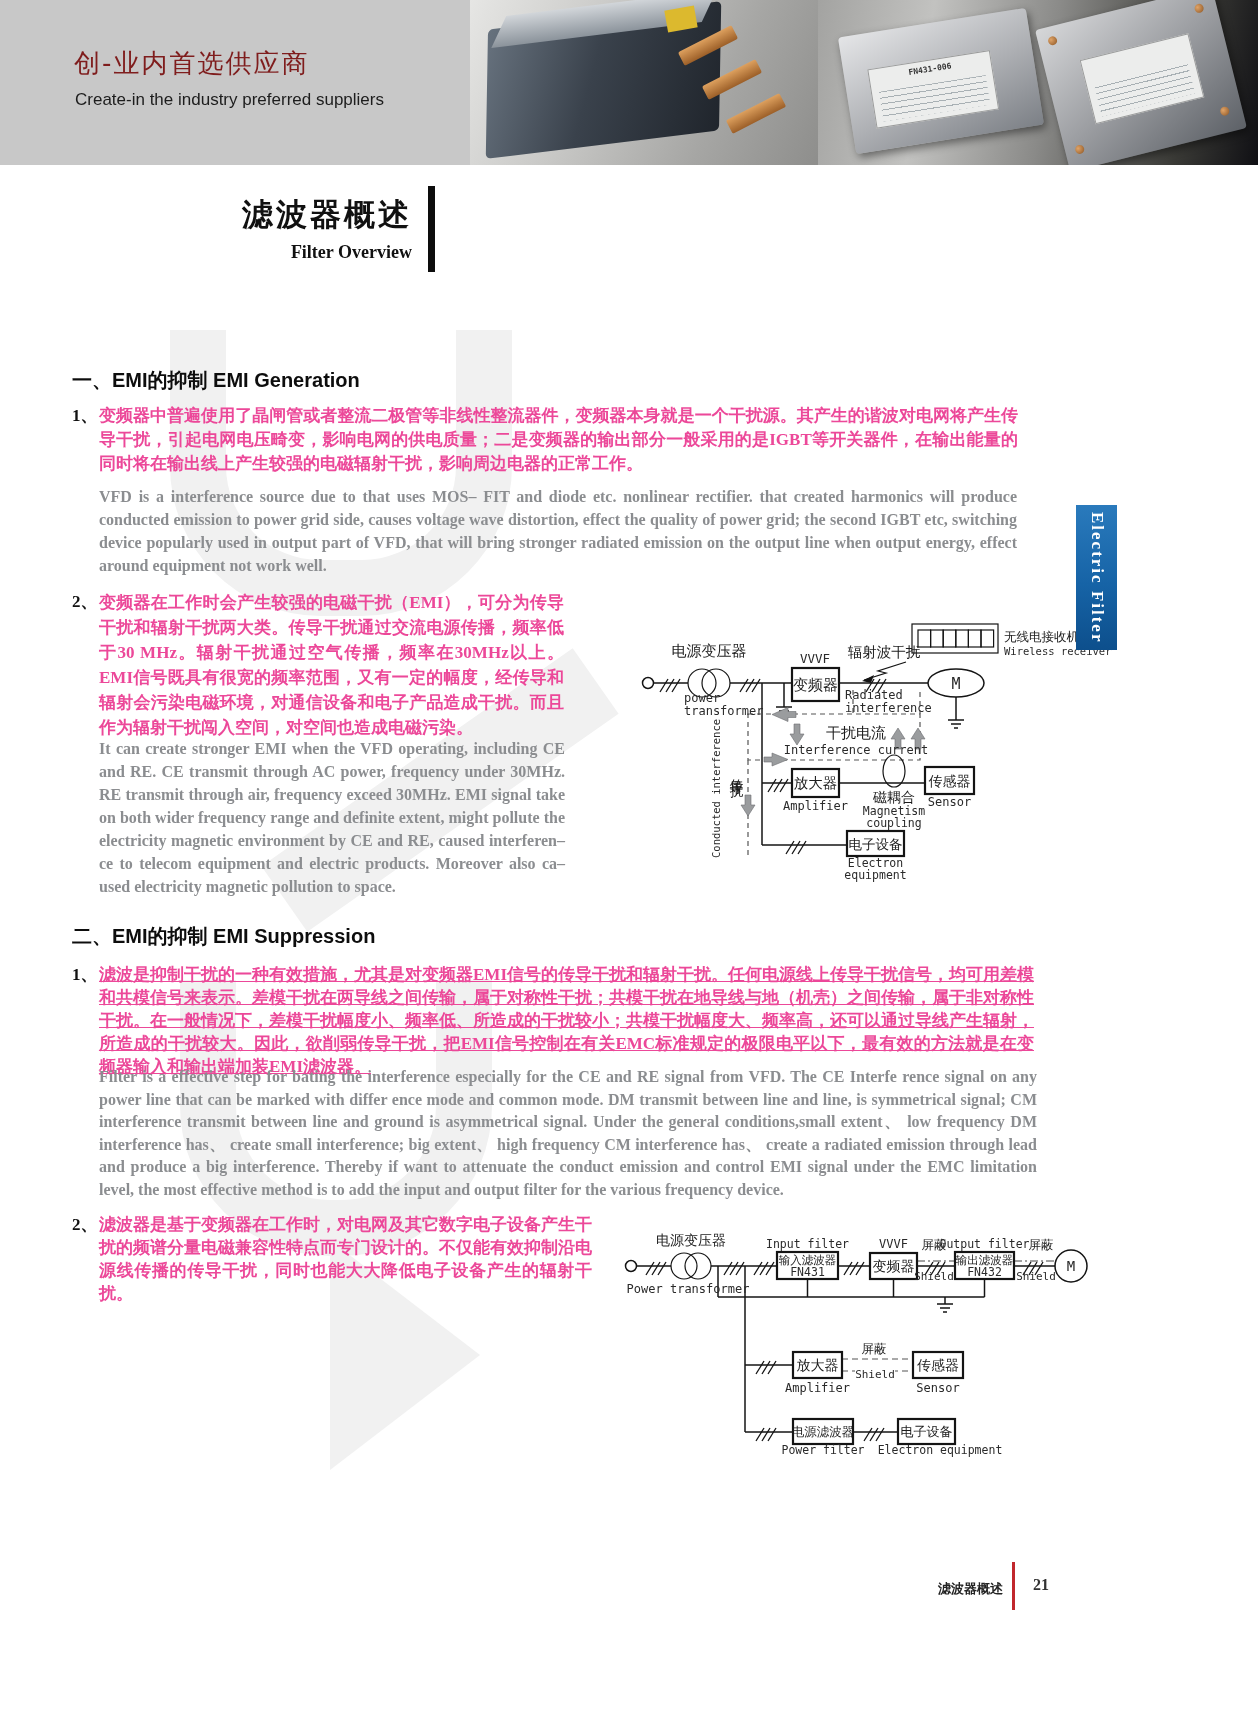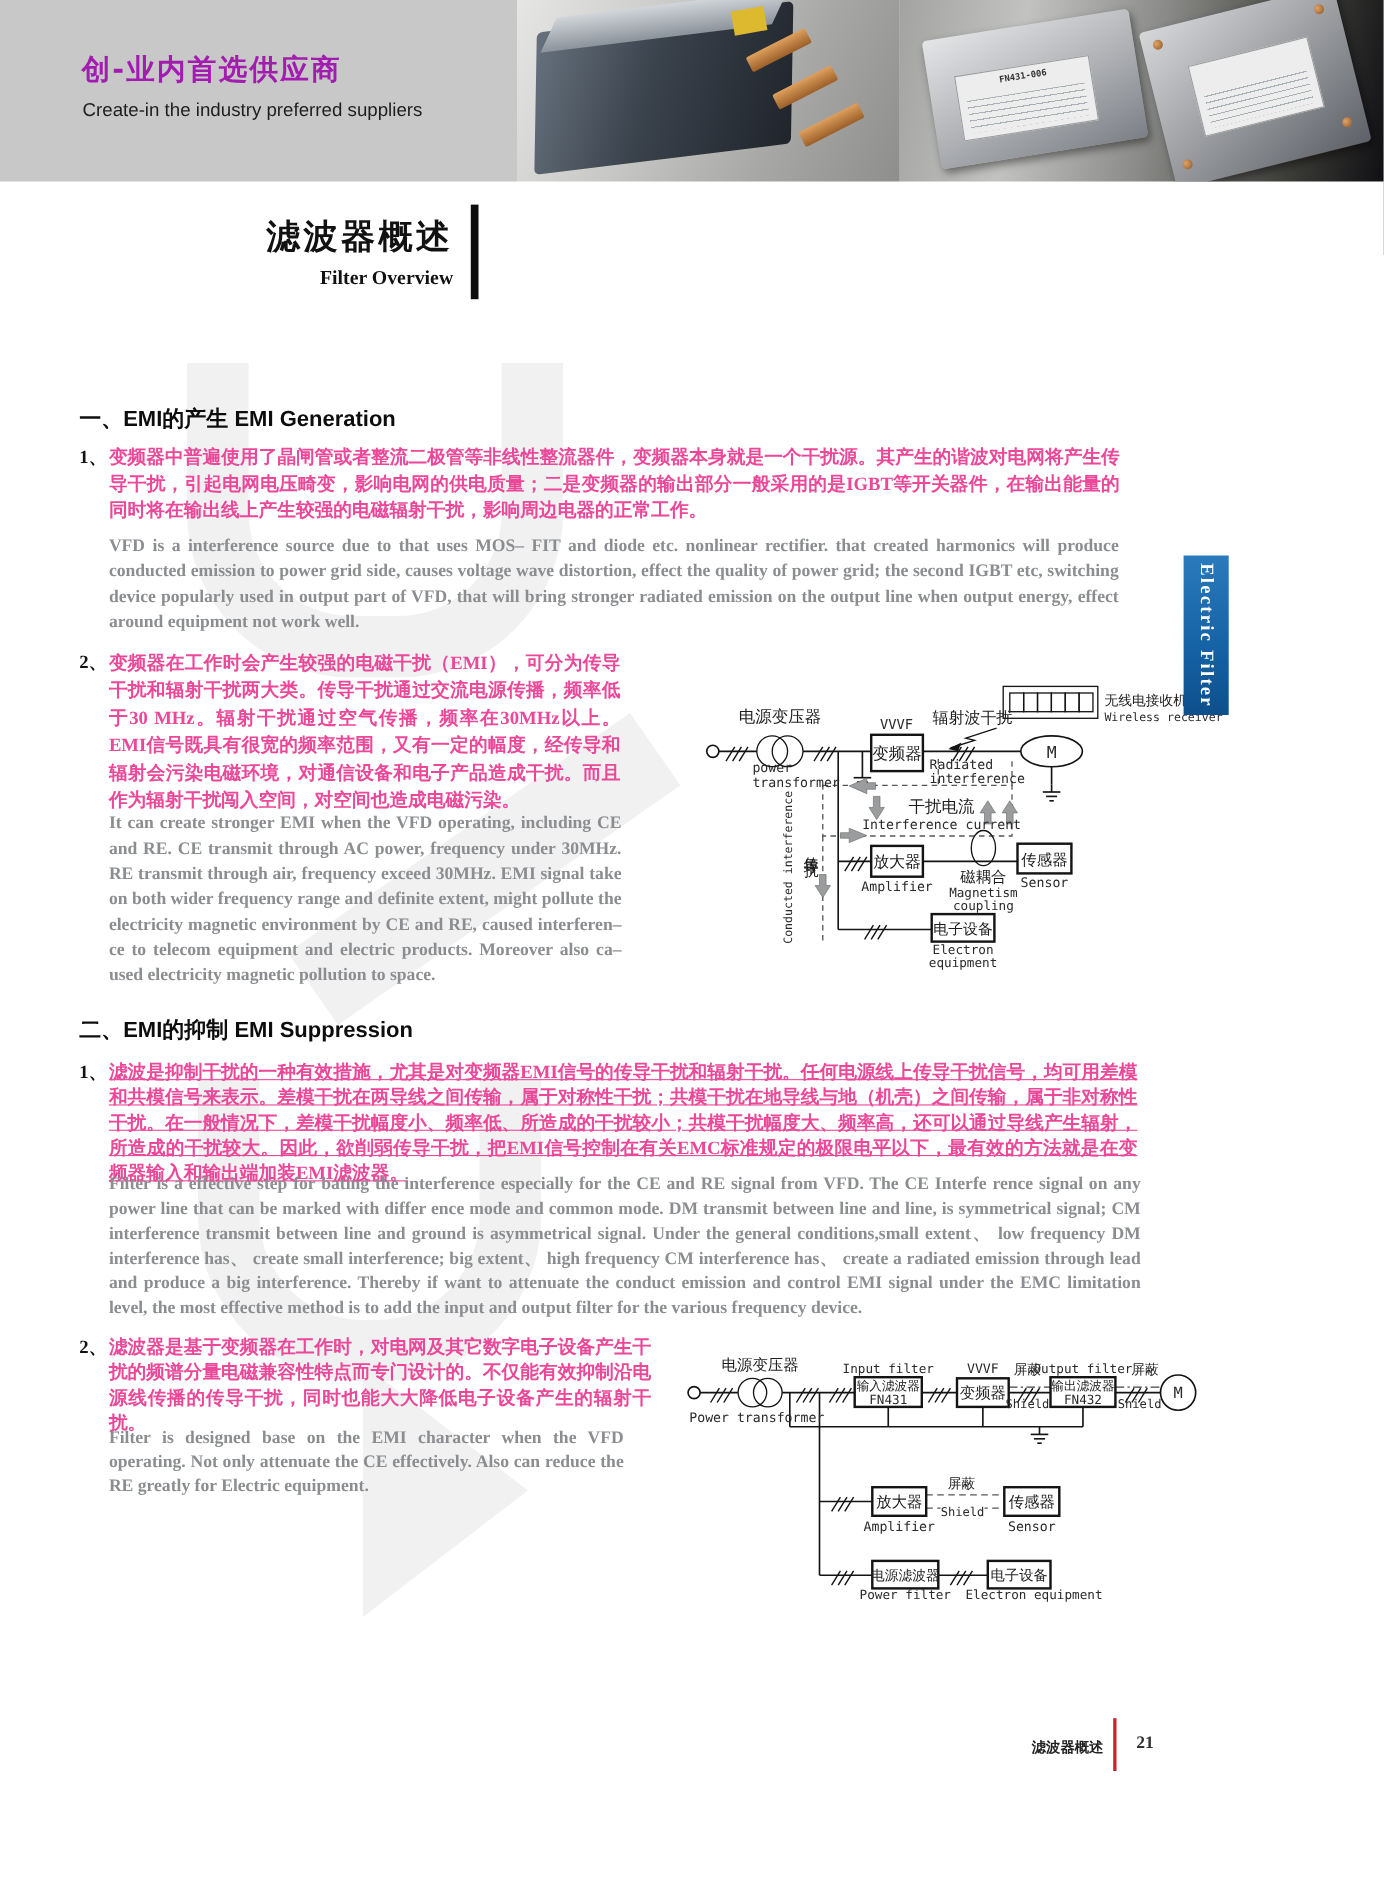--- a/index.html
+++ b/index.html
@@ -10,22 +10,22 @@
   
   .wm{position:absolute;z-index:0;}
   .wm-u{border:56px solid #f1f1f1;border-top:none;border-radius:0 0 150px 150px;}
   .wm-bar{background:#f1f1f1;}
   .wm-tri{width:0;height:0;border-left:150px solid #f1f1f1;border-top:115px solid transparent;border-bottom:115px solid transparent;}
 
   .z1{z-index:1;}
 
   
   .hdr-gray{left:0;top:0;width:470px;height:165px;background:#c8c8c8;}
-  .slogan-zh{left:74px;top:46px;font-family:"DejaVu Sans","Liberation Sans",sans-serif;font-weight:700;
-             font-size:26px;letter-spacing:2px;color:#a21caf;}
+  .slogan-zh{left:74px;top:46px;font-family:"DejaVu Sans","Liberation Sans",sans-serif;font-weight:400;
+             font-size:26px;letter-spacing:2px;color:#7f1d1d;}
   .slogan-en{left:75px;top:90px;font-family:"Liberation Sans","DejaVu Sans",sans-serif;font-size:17px;color:#1d1d1d;}
   .photoL{left:470px;top:0;width:348px;height:165px;overflow:hidden;
           background:linear-gradient(115deg,#e6e6e4 0%,#c9c9c7 35%,#a6a6a4 70%,#8e8e8c 100%);}
   .photoR{left:818px;top:0;width:440px;height:165px;overflow:hidden;
           background:linear-gradient(100deg,#a3a3a1 0%,#c2c2c0 25%,#8a8a88 52%,#3a3a36 82%,#101014 100%);}
   .chassis{position:absolute;left:16px;top:16px;width:235px;height:128px;border-radius:5px;
            background:linear-gradient(105deg,#67727e 0%,#3a424c 45%,#20252c 100%);transform:rotate(-7deg) skewX(-8deg);}
   .chassis-top{position:absolute;left:28px;top:4px;width:212px;height:30px;
            background:linear-gradient(#d2d6da,#8b939b);transform:rotate(-7deg) skewX(-32deg);}
   .cu{position:absolute;width:60px;height:15px;background:linear-gradient(#dda05e,#9c5f28);transform:rotate(-27deg);border-radius:2px;}
@@ -119,21 +119,21 @@
       <div class="stud" style="left:160px;top:120px;"></div>
     </div>
   </div>
 
   <div class="abs title-wrap z1">
     <div class="title-zh">滤波器概述</div>
     <div class="title-en">Filter Overview</div>
   </div>
   <div class="abs title-bar z1"></div>
 
-  <div class="abs sec-h z1" style="left:72px;top:367px;">一、EMI的产生 EMI Generation</div>
+  <div class="abs sec-h z1" style="left:72px;top:367px;">一、EMI的抑制 EMI Generation</div>
 
   <div class="abs item z1" style="left:72px;top:404px;width:946px;">
     <span class="num" style="font-size:17px;">1、</span>
     <div class="zh-p" style="font-size:17px;line-height:24px;">变频器中普遍使用了晶闸管或者整流二极管等非线性整流器件，变频器本身就是一个干扰源。其产生的谐波对电网将产生传导干扰，引起电网电压畸变，影响电网的供电质量；二是变频器的输出部分一般采用的是IGBT等开关器件，在输出能量的同时将在输出线上产生较强的电磁辐射干扰，影响周边电器的正常工作。</div>
   </div>
   <div class="abs en-p z1" style="left:99px;top:485px;width:918px;font-size:16px;line-height:23px;">VFD is a interference source due to that uses MOS– FIT and diode etc. nonlinear rectifier. that created harmonics will produce conducted emission to power grid side, causes voltage wave distortion, effect the quality of power grid; the second  IGBT etc, switching device popularly used in output part of VFD, that will bring stronger radiated emission on the output line when output energy, effect around equipment not work well.</div>
 
   <div class="abs item z1" style="left:72px;top:590px;width:492px;">
     <span class="num" style="font-size:17px;">2、</span>
     <div class="zh-p" style="font-size:17px;line-height:25px;">变频器在工作时会产生较强的电磁干扰（EMI），可分为传导干扰和辐射干扰两大类。传导干扰通过交流电源传播，频率低于30 MHz。辐射干扰通过空气传播，频率在30MHz以上。EMI信号既具有很宽的频率范围，又有一定的幅度，经传导和辐射会污染电磁环境，对通信设备和电子产品造成干扰。而且作为辐射干扰闯入空间，对空间也造成电磁污染。</div>
@@ -240,21 +240,20 @@
   <div class="abs item z1" style="left:72px;top:963px;width:962px;">
     <span class="num" style="font-size:17px;">1、</span>
     <div class="zh-p" style="font-size:17px;line-height:23px;text-decoration:underline;">滤波是抑制干扰的一种有效措施，尤其是对变频器EMI信号的传导干扰和辐射干扰。任何电源线上传导干扰信号，均可用差模和共模信号来表示。差模干扰在两导线之间传输，属于对称性干扰；共模干扰在地导线与地（机壳）之间传输，属于非对称性干扰。在一般情况下，差模干扰幅度小、频率低、所造成的干扰较小；共模干扰幅度大、频率高，还可以通过导线产生辐射，所造成的干扰较大。因此，欲削弱传导干扰，把EMI信号控制在有关EMC标准规定的极限电平以下，最有效的方法就是在变频器输入和输出端加装EMI滤波器。</div>
   </div>
   <div class="abs en-p z1" style="left:99px;top:1066px;width:938px;font-size:16px;line-height:22.5px;">Filter is a effective step for bating the interference especially for the CE and RE signal from VFD. The CE Interfe rence  signal on any power line that can be marked with differ ence mode and common mode. DM transmit between line and line, is symmetrical signal; CM interference transmit between line and ground is asymmetrical signal. Under the general conditions,small extent、 low frequency DM interference has、 create small interference; big extent、 high frequency CM interference has、 create a radiated emission through lead and produce a big interference. Thereby if want to attenuate the conduct emission and control EMI signal under the EMC limitation level, the most effective method is to add the input and output filter for the various frequency device.</div>
 
   <div class="abs item z1" style="left:72px;top:1213px;width:520px;">
     <span class="num" style="font-size:17px;">2、</span>
     <div class="zh-p" style="font-size:17px;line-height:23px;">滤波器是基于变频器在工作时，对电网及其它数字电子设备产生干扰的频谱分量电磁兼容性特点而专门设计的。不仅能有效抑制沿电源线传播的传导干扰，同时也能大大降低电子设备产生的辐射干扰。</div>
   </div>
-  <div class="abs en-p z1" style="left:99px;top:1297px;width:468px;font-size:16px;line-height:21.5px;">Filter is designed base on the EMI character when the VFD operating. Not only attenuate the CE effectively. Also can reduce the RE greatly for Electric equipment.</div>
 
   <svg class="abs z1" style="left:612px;top:1228px;" width="488" height="232" viewBox="612 1228 488 232">
     <defs>
       <g id="sl2" stroke="#141414" stroke-width="1.3">
         <line x1="0" y1="6" x2="8" y2="-7"></line>
           <line x1="6" y1="6" x2="14" y2="-7"></line>
           <line x1="12" y1="6" x2="20" y2="-7"></line>
       </g>
       <g id="g2" stroke="#141414" stroke-width="1.5">
         <line x1="0" y1="0" x2="0" y2="7"></line>

